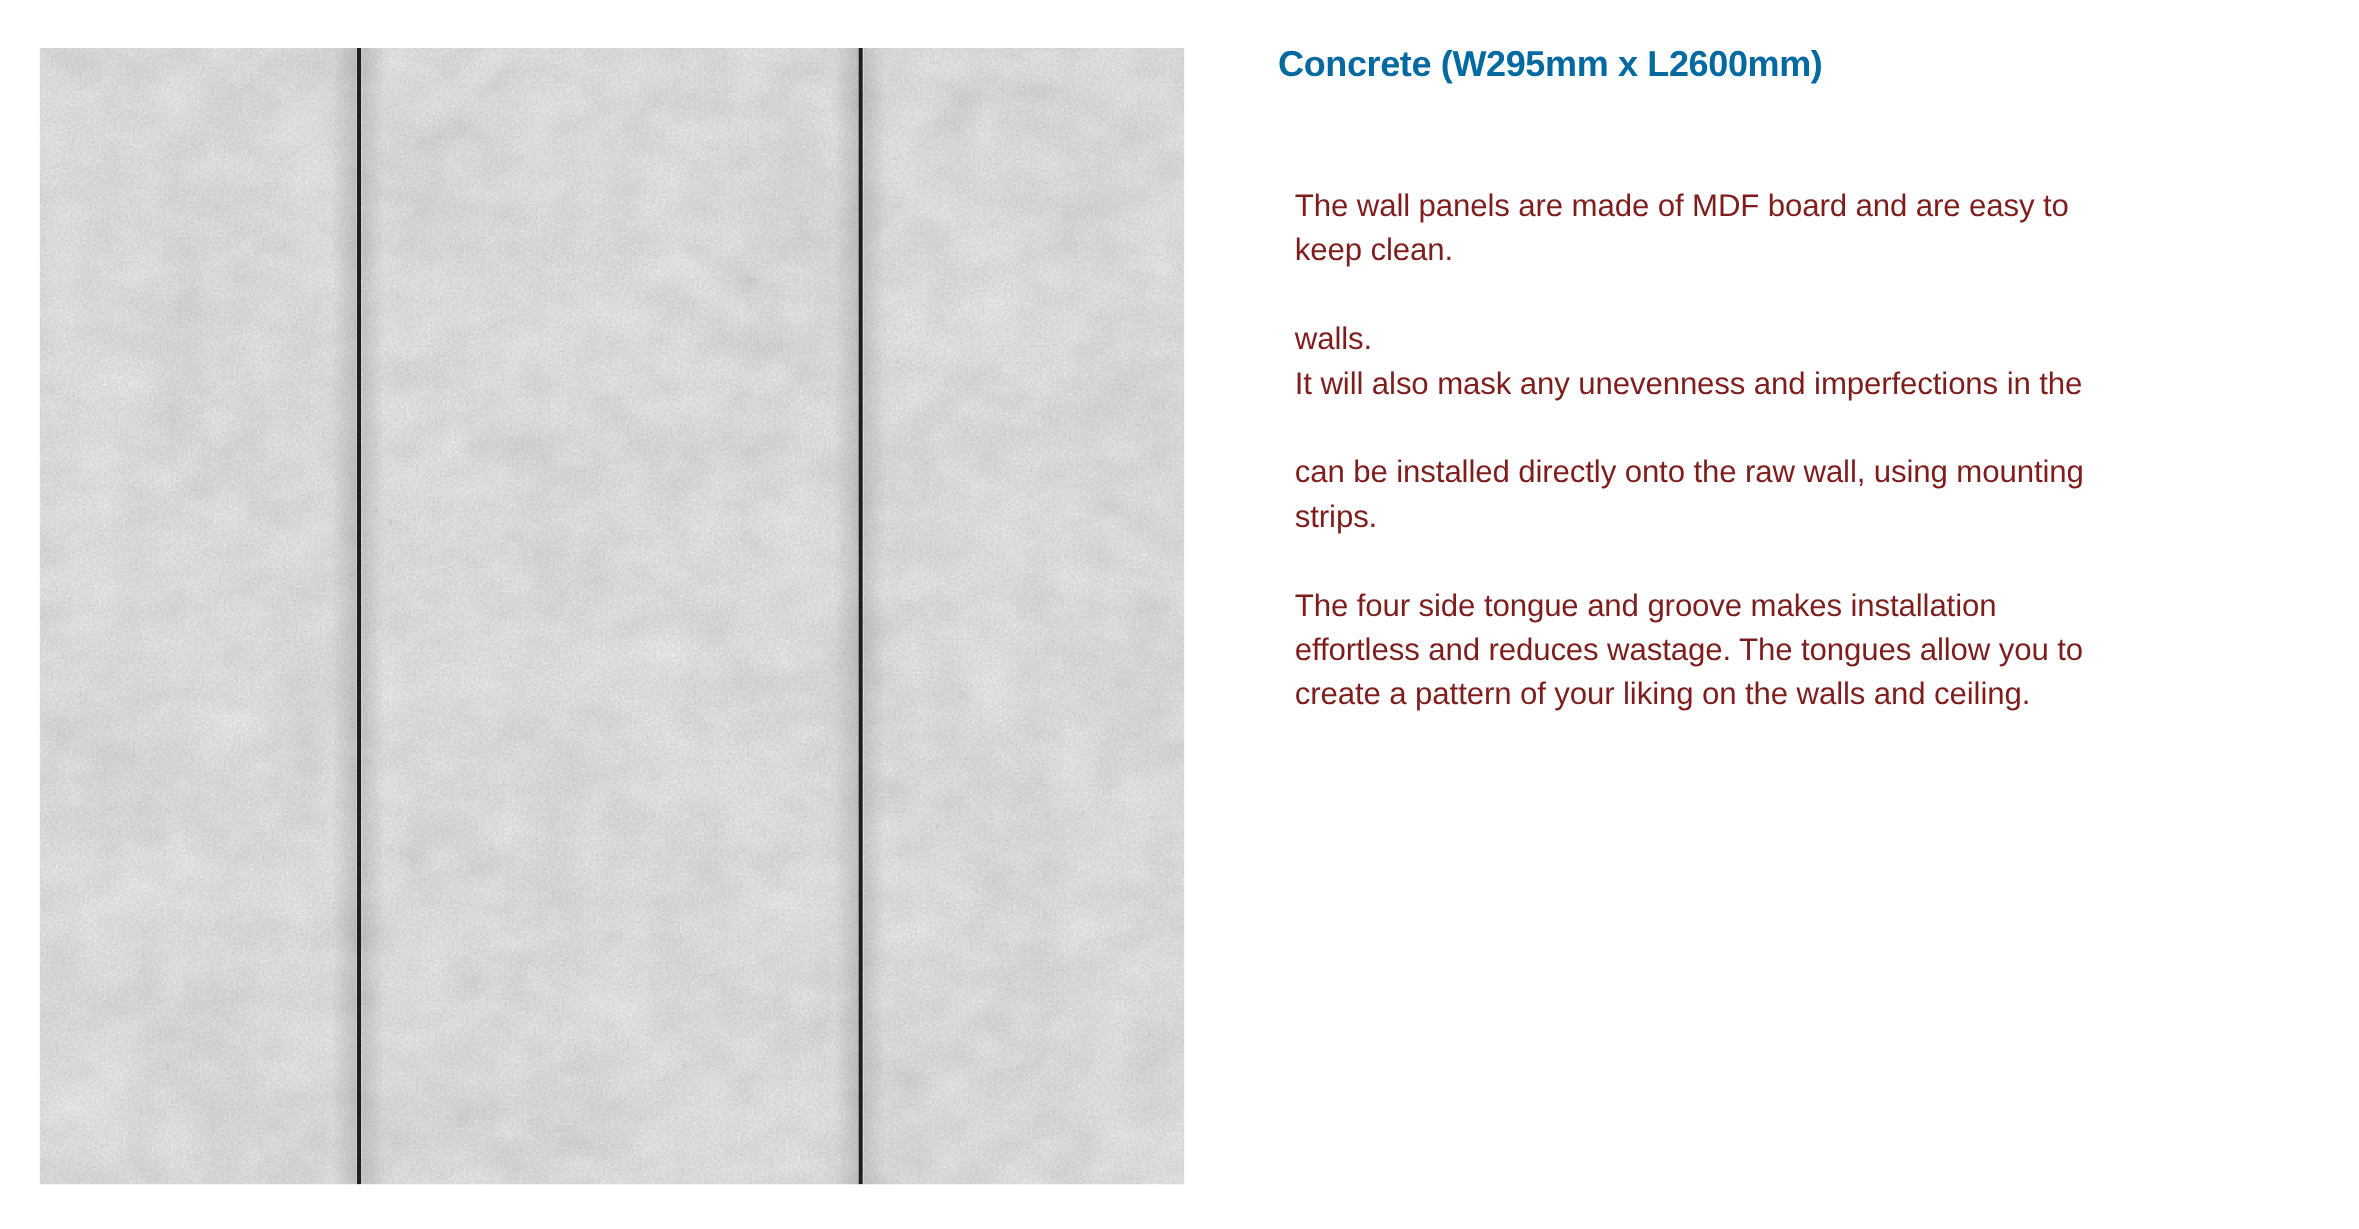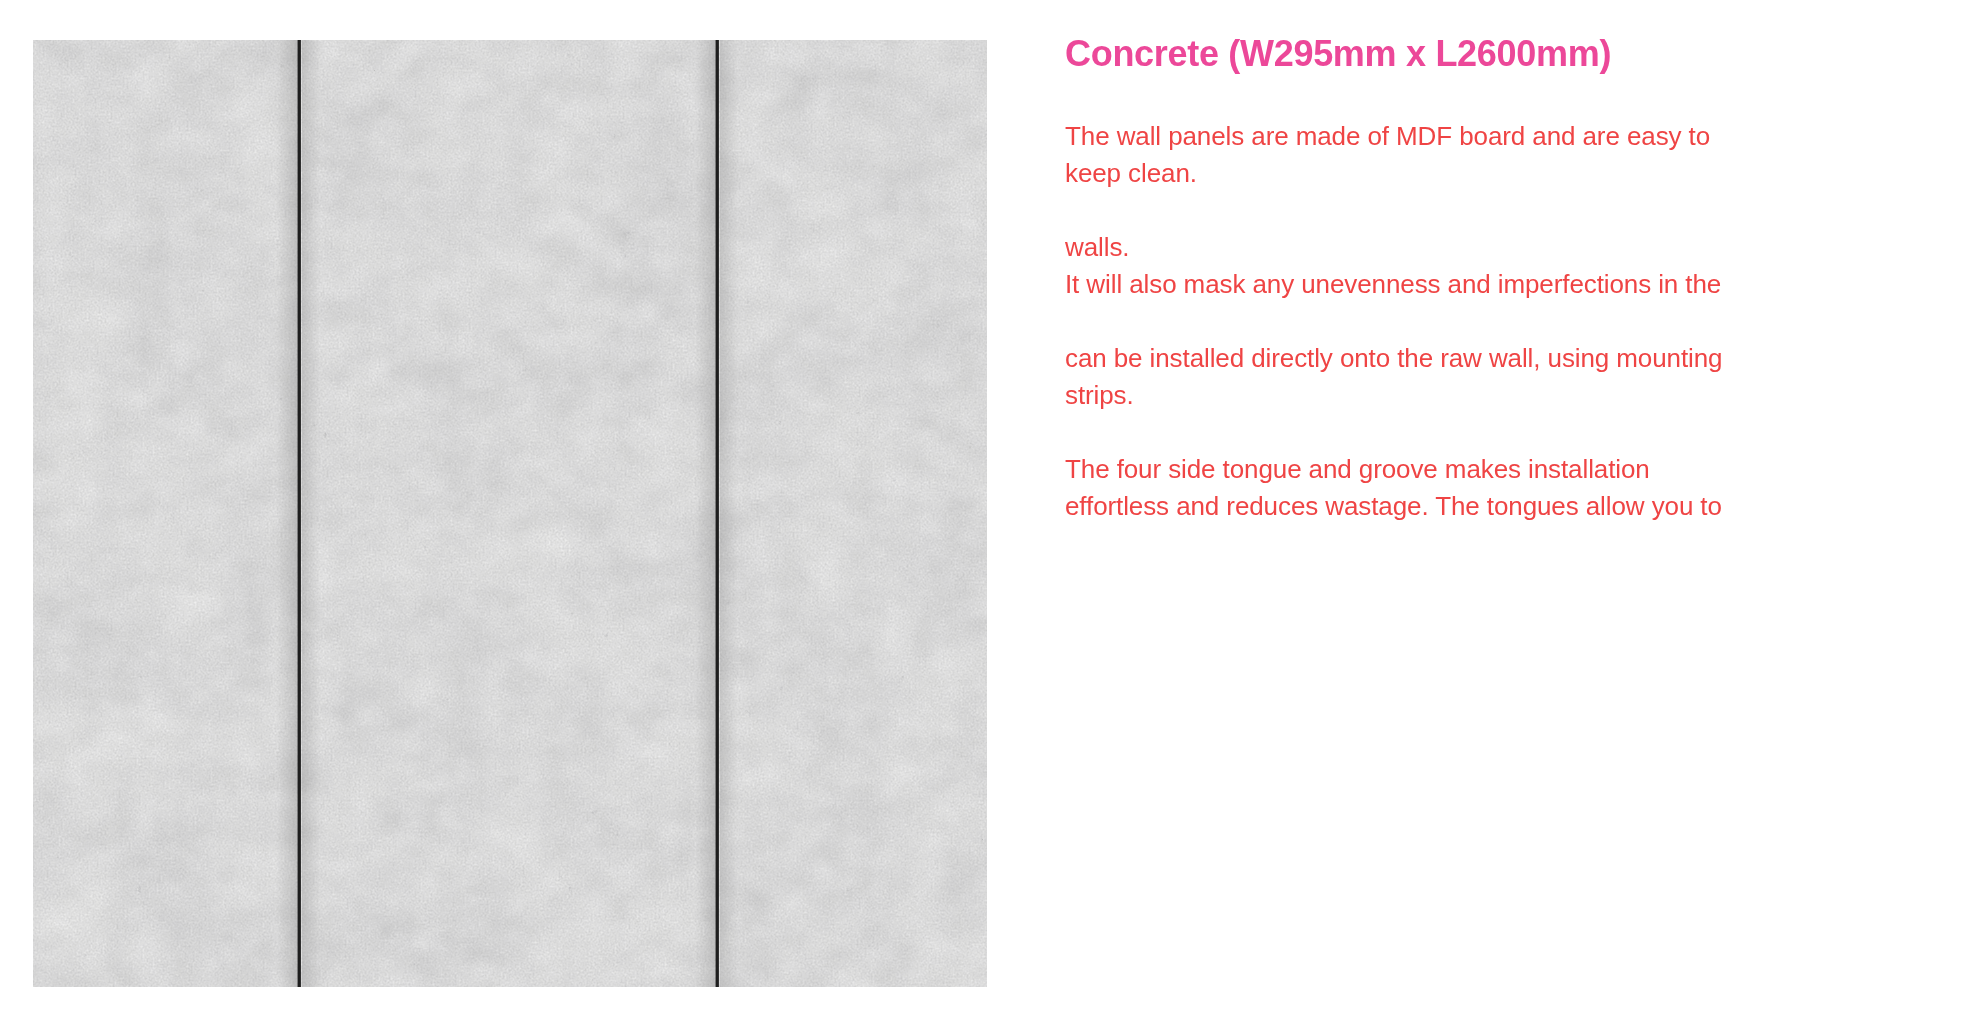--- a/index.html
+++ b/index.html
@@ -27,33 +27,33 @@
     width: 100%;
     height: 100%;
   }
   .details {
     position: absolute;
     left: 1065px;
     top: 36px;
     width: 860px;
   }
   .product-title {
-    margin: 0 0 46px 0;
-    font-size: 36px;
+    margin: 0 0 81px 0;
+    font-size: 30px;
     line-height: 36px;
     font-weight: 700;
     letter-spacing: -0.3px;
-    color: #ec4899;
+    color: #0369a1;
   }
   .details p {
-    margin: 0 0 37px 0;
+    margin: 0 0 37px 14px;
     font-size: 26px;
     line-height: 37px;
     letter-spacing: -0.1px;
-    color: #ef4444;
+    color: #7f1d1d;
   }
   .details p .line {
     display: block;
     white-space: nowrap;
   }
 </style>
 </head>
 <body>
 
 <div class="product-image">
@@ -115,14 +115,15 @@
   </p>
 
   <p>
     <span class="line">can be installed directly onto the raw wall, using mounting</span>
     <span class="line">strips.</span>
   </p>
 
   <p>
     <span class="line">The four side tongue and groove makes installation</span>
     <span class="line">effortless and reduces wastage. The tongues allow you to</span>
+    <span class="line">create a pattern of your liking on the walls and ceiling.</span>
   </p>
 </div>
 
 </body></html>

